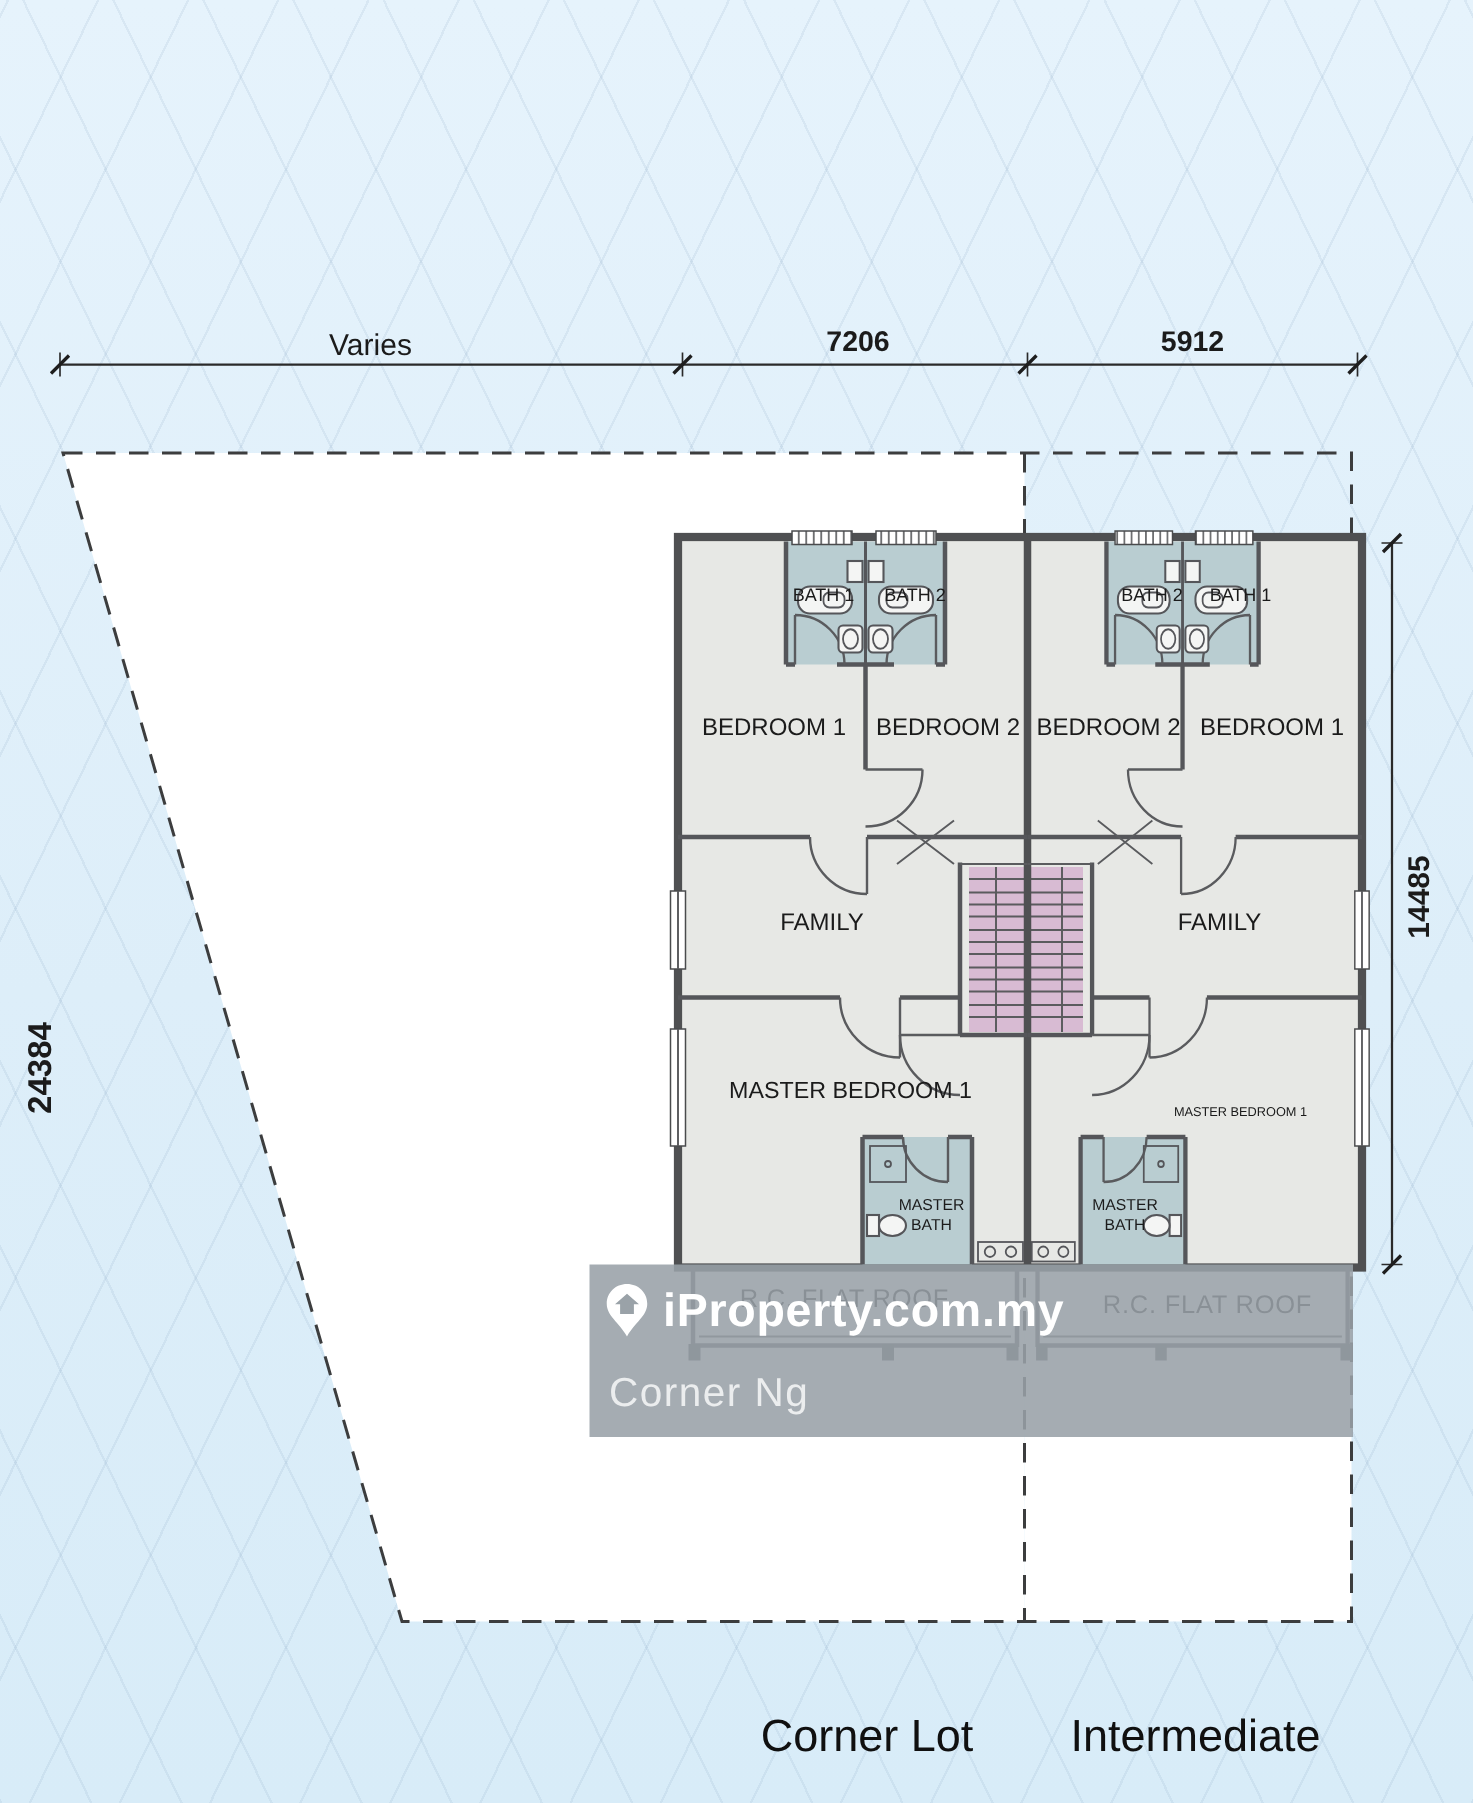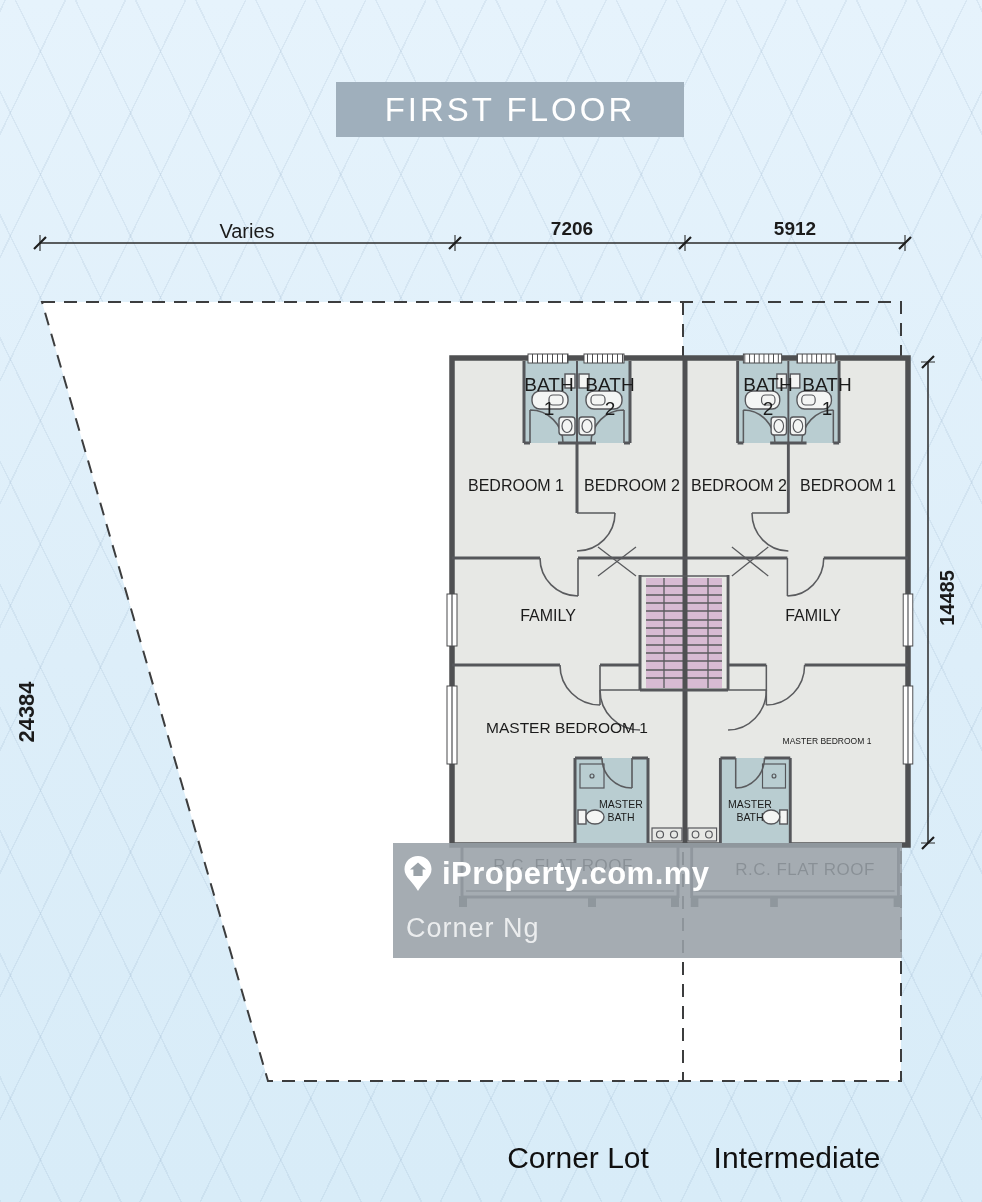--- a/index.html
+++ b/index.html
@@ -12,21 +12,21 @@
       linear-gradient(180deg,#e6f3fc 0%,#ddeef9 55%,#d8ecf8 100%);}
   #plan-svg{position:absolute;left:0;top:0;z-index:2;}
   .title-bar{position:absolute;left:336px;top:82px;width:348px;height:55px;z-index:5;
     background:var(--title-bar,#9FAFBC);display:flex;align-items:center;justify-content:center;
     color:#fff;font-size:33px;letter-spacing:3px;}
   .label{position:absolute;transform:translate(-50%,-50%);color:#1b1b1b;white-space:nowrap;
     text-align:center;z-index:5;line-height:1.25;}
   .rm{font-size:16px;}
   .rm-mbr{font-size:15.5px;}
   .rm-mbr-small{font-size:8.5px;}
-  .rm-bath{font-size:19px;width:52px;white-space:normal;}
+  .rm-bath{font-size:12px;width:52px;white-space:normal;}
   .rm-mbath{font-size:10.5px;width:58px;white-space:normal;}
   .rm-roof{font-size:17px;letter-spacing:0.5px;}
   .dim-word{font-size:20px;}
   .dim-num{font-size:19px;font-weight:bold;}
   .dim-vert{transform:translate(-50%,-50%) rotate(-90deg);font-weight:bold;}
   .dim-left{font-size:22px;}
   .dim-right{font-size:20px;}
   .footer-lab{font-size:30px;color:#101010;}
   .watermark{position:absolute;left:393px;top:843px;width:509px;height:115px;z-index:10;
     background:rgba(152,160,167,0.88);color:#fff;}
@@ -51,23 +51,20 @@
   .post{fill:var(--wall,#4F5052);stroke:none;}
   .dim{stroke:#2a2a2a;stroke-width:1.5;fill:none;}
   .dimt{stroke:#2a2a2a;stroke-width:1.1;fill:none;}
   .dims{stroke:#1e1e1e;stroke-width:2.2;fill:none;}
 </style>
 </head>
 <body>
 
 <div id="stage">
 
-  <div class="title-bar">
-    <span>FIRST FLOOR</span>
-  </div>
 
   <svg id="plan-svg" width="982" height="1202" viewBox="0 0 982 1202">
     <defs>
       <pattern id="hat" width="5" height="9" patternUnits="userSpaceOnUse">
         <path d="M2.5,0 V9" stroke="#4a4b4d" stroke-width="1"></path>
       </pattern>
     </defs>
 
     <g>
       <path class="lotfill" d="M42,302 L683,302 L683,1081 L268,1081 Z"></path>

